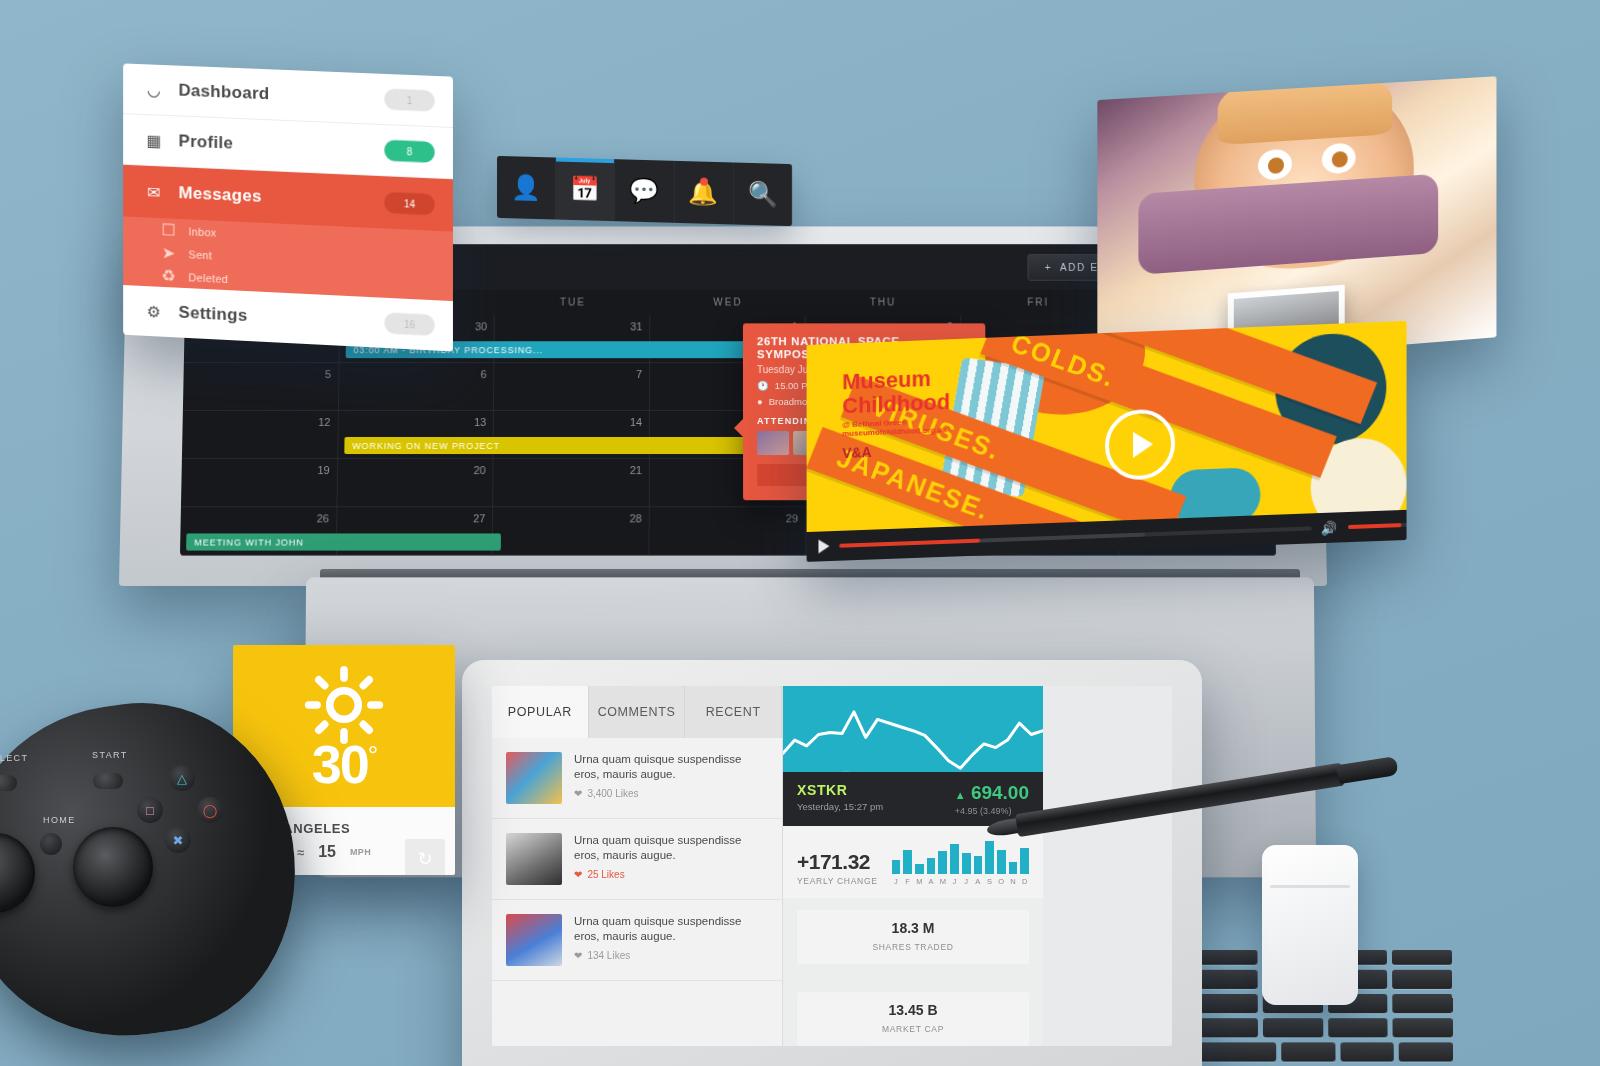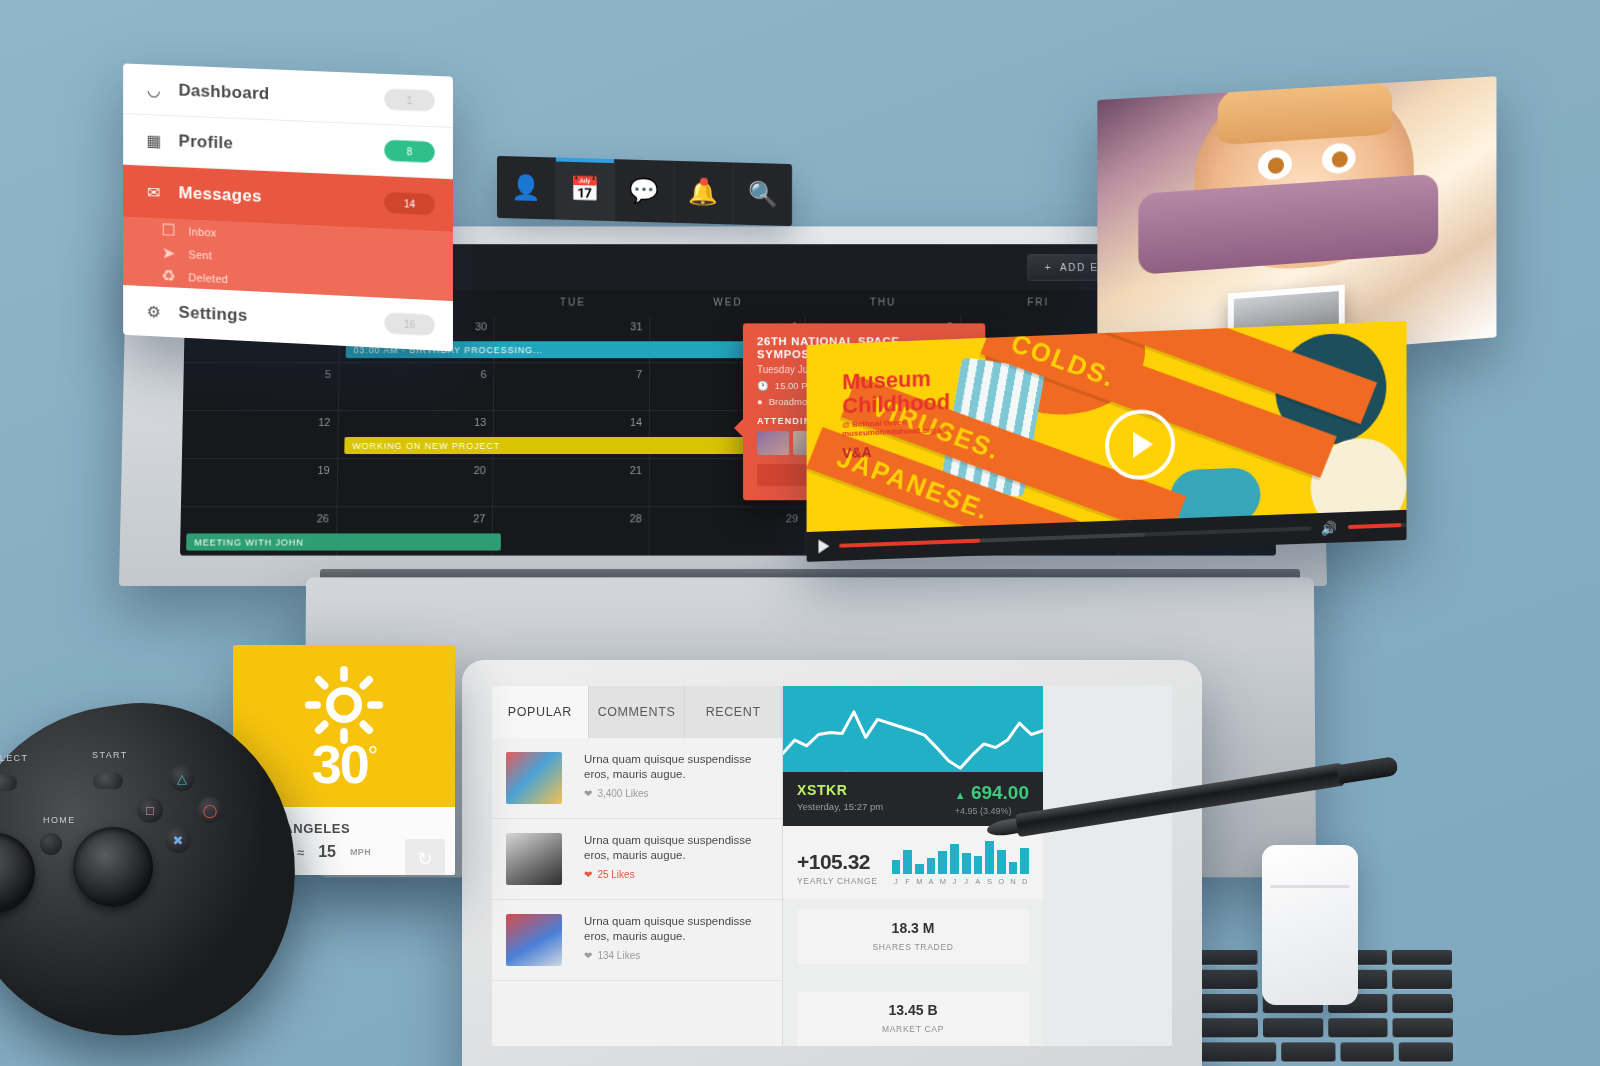--- a/index.html
+++ b/index.html
@@ -126,21 +126,21 @@
 
   
   #tablet{left:462px;top:660px;width:680px;height:406px;background:linear-gradient(160deg,#efefef,#d2d4d6);
           border-radius:22px 22px 8px 8px;z-index:18;padding:26px 30px 0;}
   .tab-screen{width:100%;height:360px;background:#e9eaec;border-radius:2px;overflow:hidden;display:flex;}
   .feed{width:290px;background:#f2f2f2;border-right:1px solid #dcdcdc;}
   .feed-tabs{display:flex;height:52px;background:#eaeaea;}
   .feed-tab{flex:1;display:flex;align-items:center;justify-content:center;font-size:12.5px;color:#5a5a5a;letter-spacing:.6px;
             background:#e2e2e2;border-right:1px solid #d6d6d6;}
   .feed-tab.active{background:#f7f7f7;color:#3d3d3d;}
-  .feed-item{display:flex;gap:22px;padding:14px 14px;border-bottom:1px solid #e2e2e2;}
+  .feed-item{display:flex;gap:12px;padding:14px 14px;border-bottom:1px solid #e2e2e2;}
   .feed-thumb{width:56px;height:52px;border-radius:2px;flex:none;}
   .feed-txt{font-size:11.5px;color:#4a4a4a;line-height:15px;}
   .feed-likes{margin-top:6px;font-size:10px;color:#9b9b9b;display:flex;align-items:center;gap:5px;}
   .feed-likes.red{color:#e8573f;}
 
   
   .stock{width:260px;background:#eceded;display:flex;flex-direction:column;}
   .stock-chart{height:112px;background:#21b0c6;position:relative;overflow:hidden;}
   .stock-head{background:#24262a;padding:10px 14px;display:flex;justify-content:space-between;align-items:flex-start;}
   .st-sym{color:#bef264;font-size:14px;font-weight:bold;letter-spacing:.6px;}
@@ -690,21 +690,21 @@
           <div>
             <div class="st-price">
               <span style="font-size:11px;">▲</span>
               <span>694.00</span>
             </div>
             <div class="st-chg">+4.95 (3.49%)</div>
           </div>
         </div>
         <div class="stock-mid">
           <div>
-            <div class="st-yc">+105.32</div>
+            <div class="st-yc">+171.32</div>
             <div class="st-yl">YEARLY CHANGE</div>
           </div>
           <div class="bars" id="stock-bars">
               <div class="bcol">
               <i style="height:30.24%;background:#21b0c6"></i>
               <em>J</em>
             </div>
               <div class="bcol">
               <i style="height:50.4%;background:#21b0c6"></i>
               <em>F</em>

